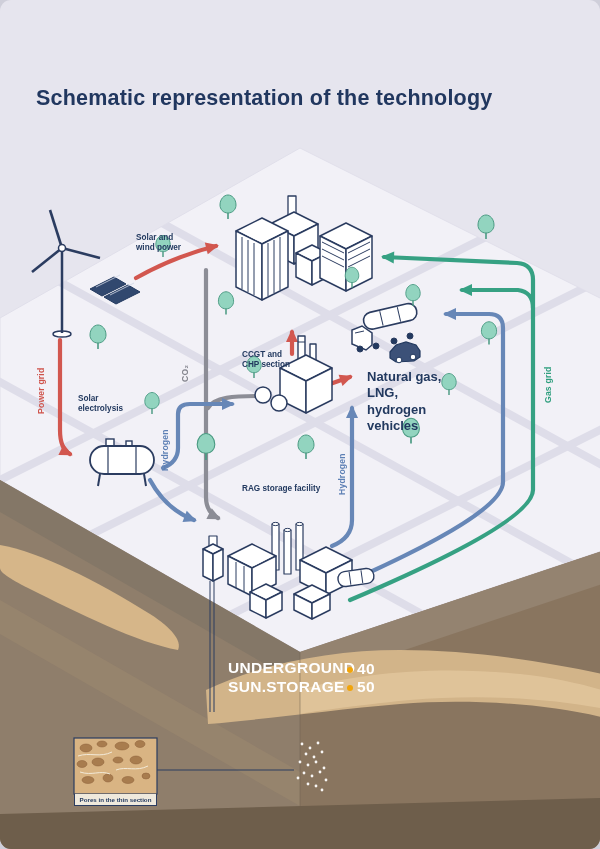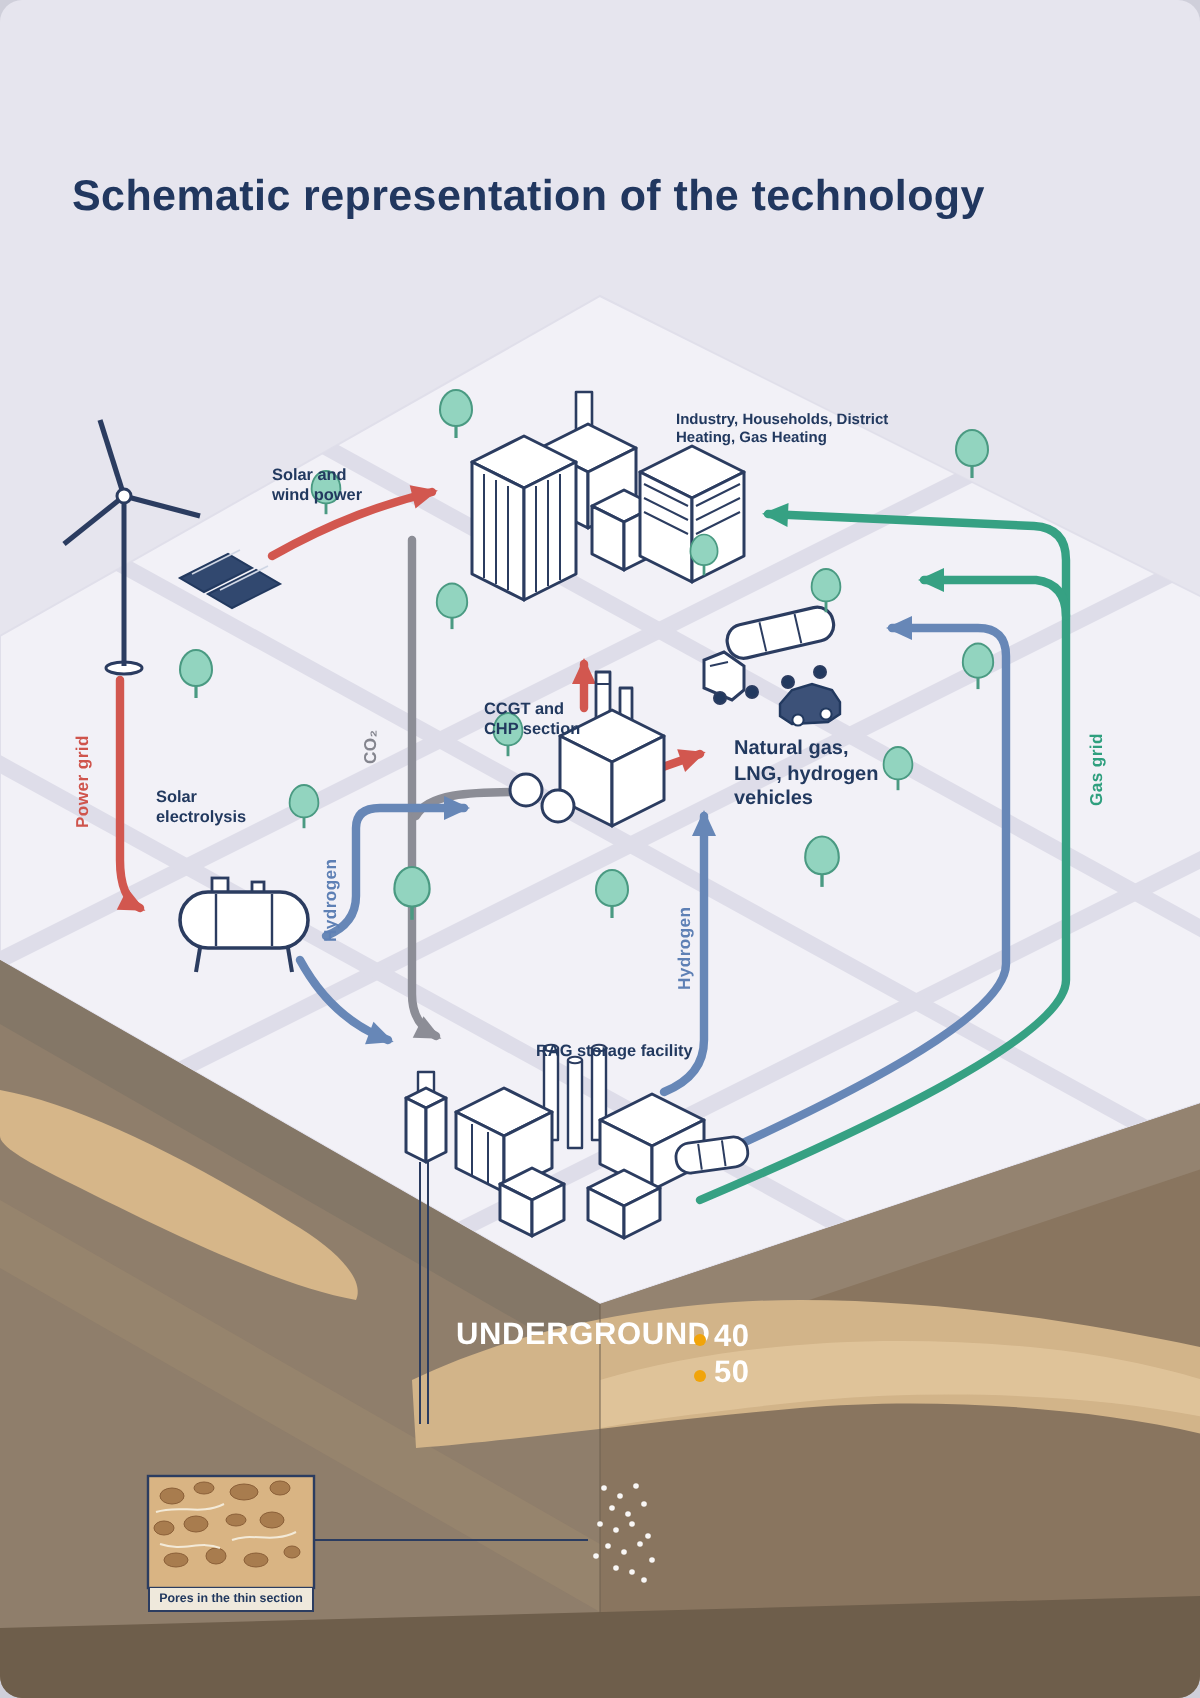--- a/index.html
+++ b/index.html
@@ -323,32 +323,32 @@
   <div class="vlbl" style="left:36px; top:414px; color:#cf544c;">Power grid</div>
 
   <div class="lbl" style="left:78px; top:394px; width:52px;">Solar electrolysis</div>
 
   <div class="vlbl" style="left:160px; top:471px; color:#5e80b5;">Hydrogen</div>
 
   <div class="vlbl" style="left:180px; top:382px; color:#84858e;">CO₂</div>
 
   <div class="lbl" style="left:242px; top:350px; width:54px;">CCGT and CHP section</div>
 
-  <div class="lbl" style="left:338px; top:205px; width:132px; font-size:7.5px;">Industry, Households, District Heating, Gas Heating</div>
-
-  <div class="lbl" style="left:367px; top:369px; width:80px; font-size:10px;">Natural gas, LNG, hydrogen vehicles</div>
+
+  <div class="lbl" style="left:367px; top:369px; width:80px; font-size:13px;">Natural gas, LNG, hydrogen vehicles</div>
 
   <div class="vlbl" style="left:543px; top:403px; color:#2f9f7e;">Gas grid</div>
 
   <div class="vlbl" style="left:337px; top:495px; color:#5e80b5;">Hydrogen</div>
 
-  <div class="lbl" style="left:242px; top:521px; width:110px;margin-left:26px;">RAG storage facility</div>
+  <div class="lbl" style="left:242px; top:484px; width:110px;">RAG storage facility</div>
 
   <div class="logo">
     <div class="l1">UNDERGROUND</div>
+    <div class="l2">SUN.STORAGE</div>
     <div class="dot dot1"></div>
     <div class="dot dot2"></div>
     <div class="y20">40</div>
     <div class="y30">50</div>
   </div>
 
   <div class="caption">Pores in the thin section</div>
 
 </div>
 

